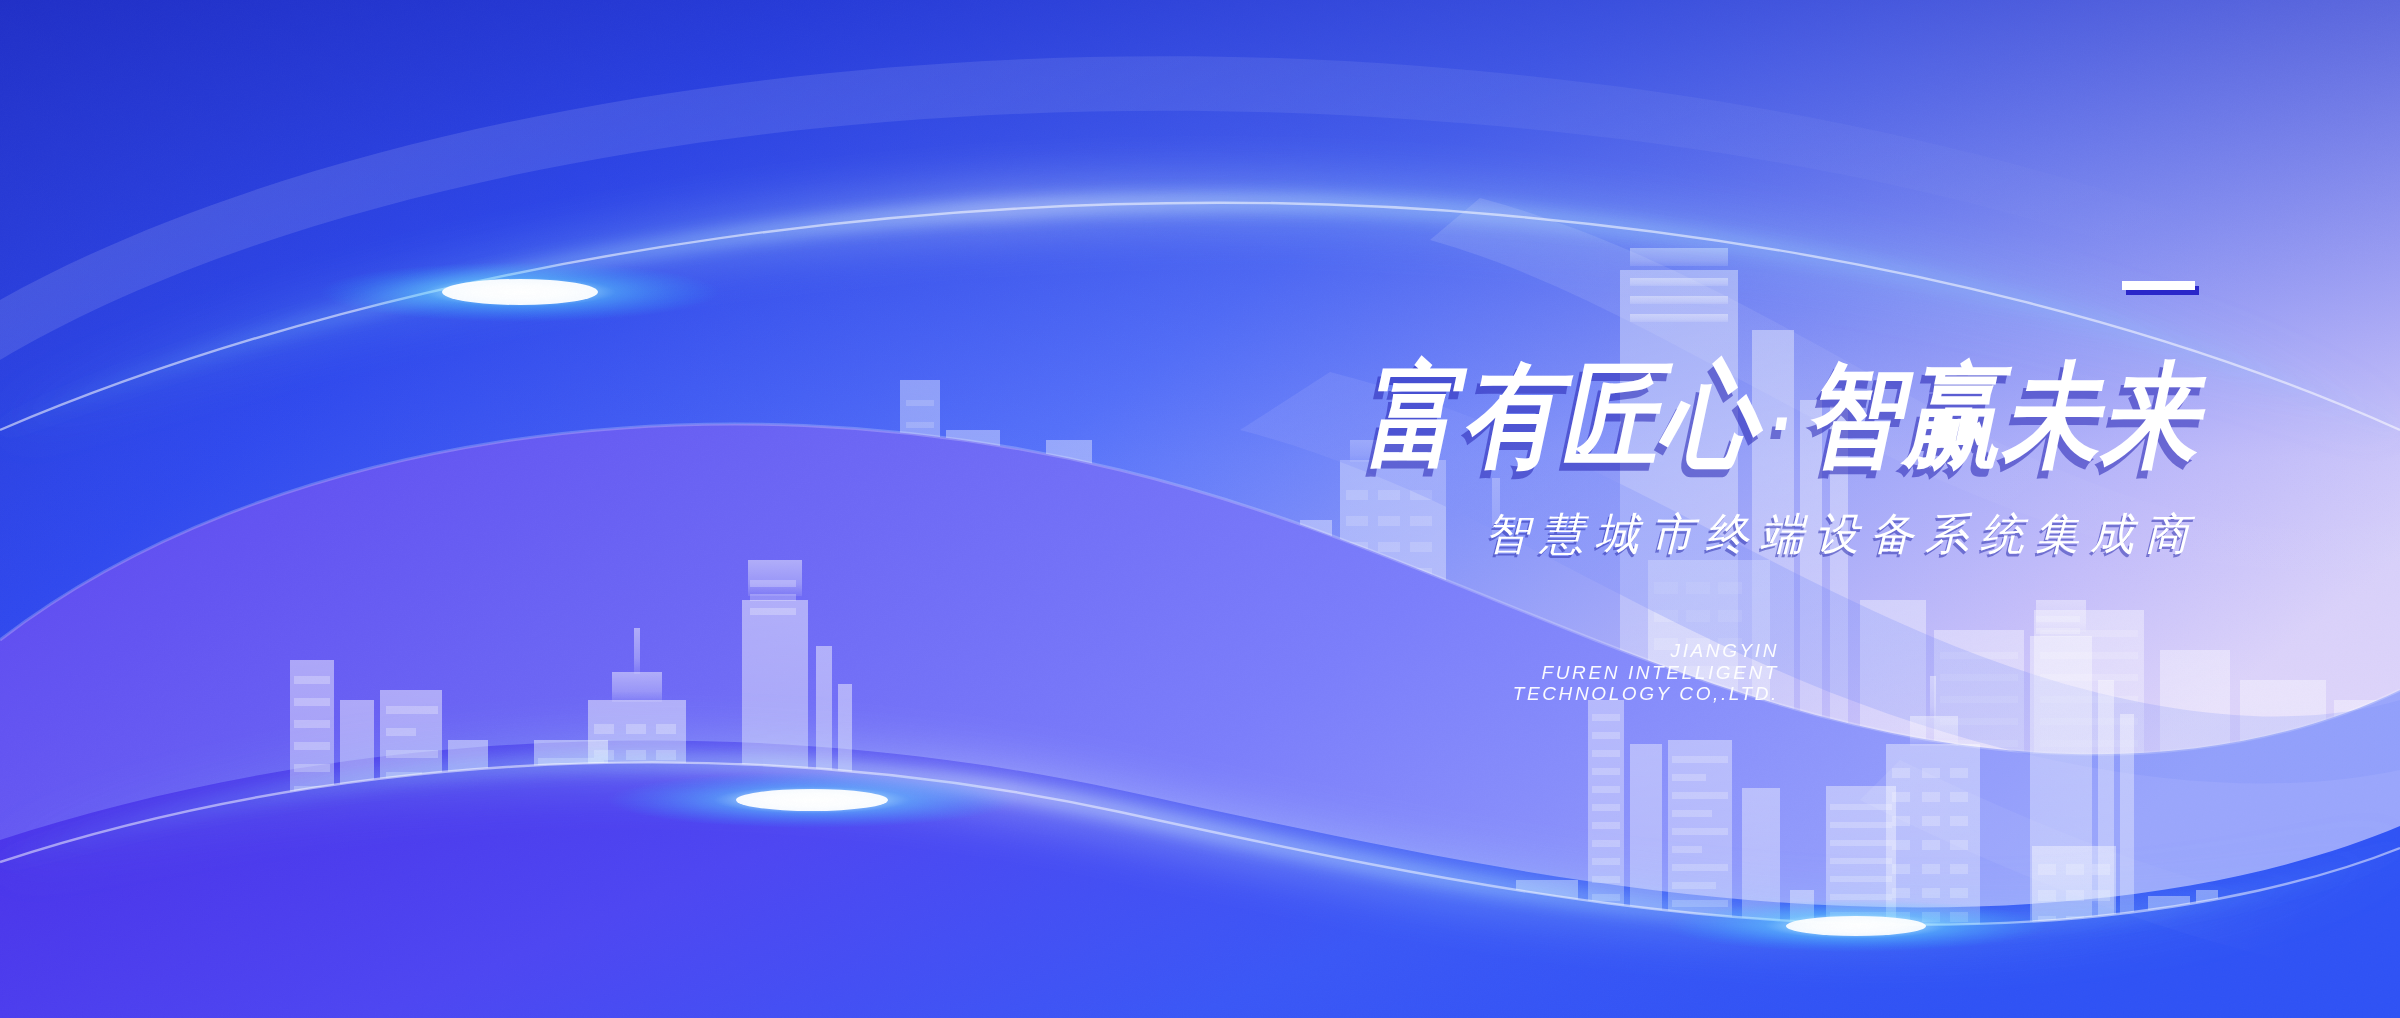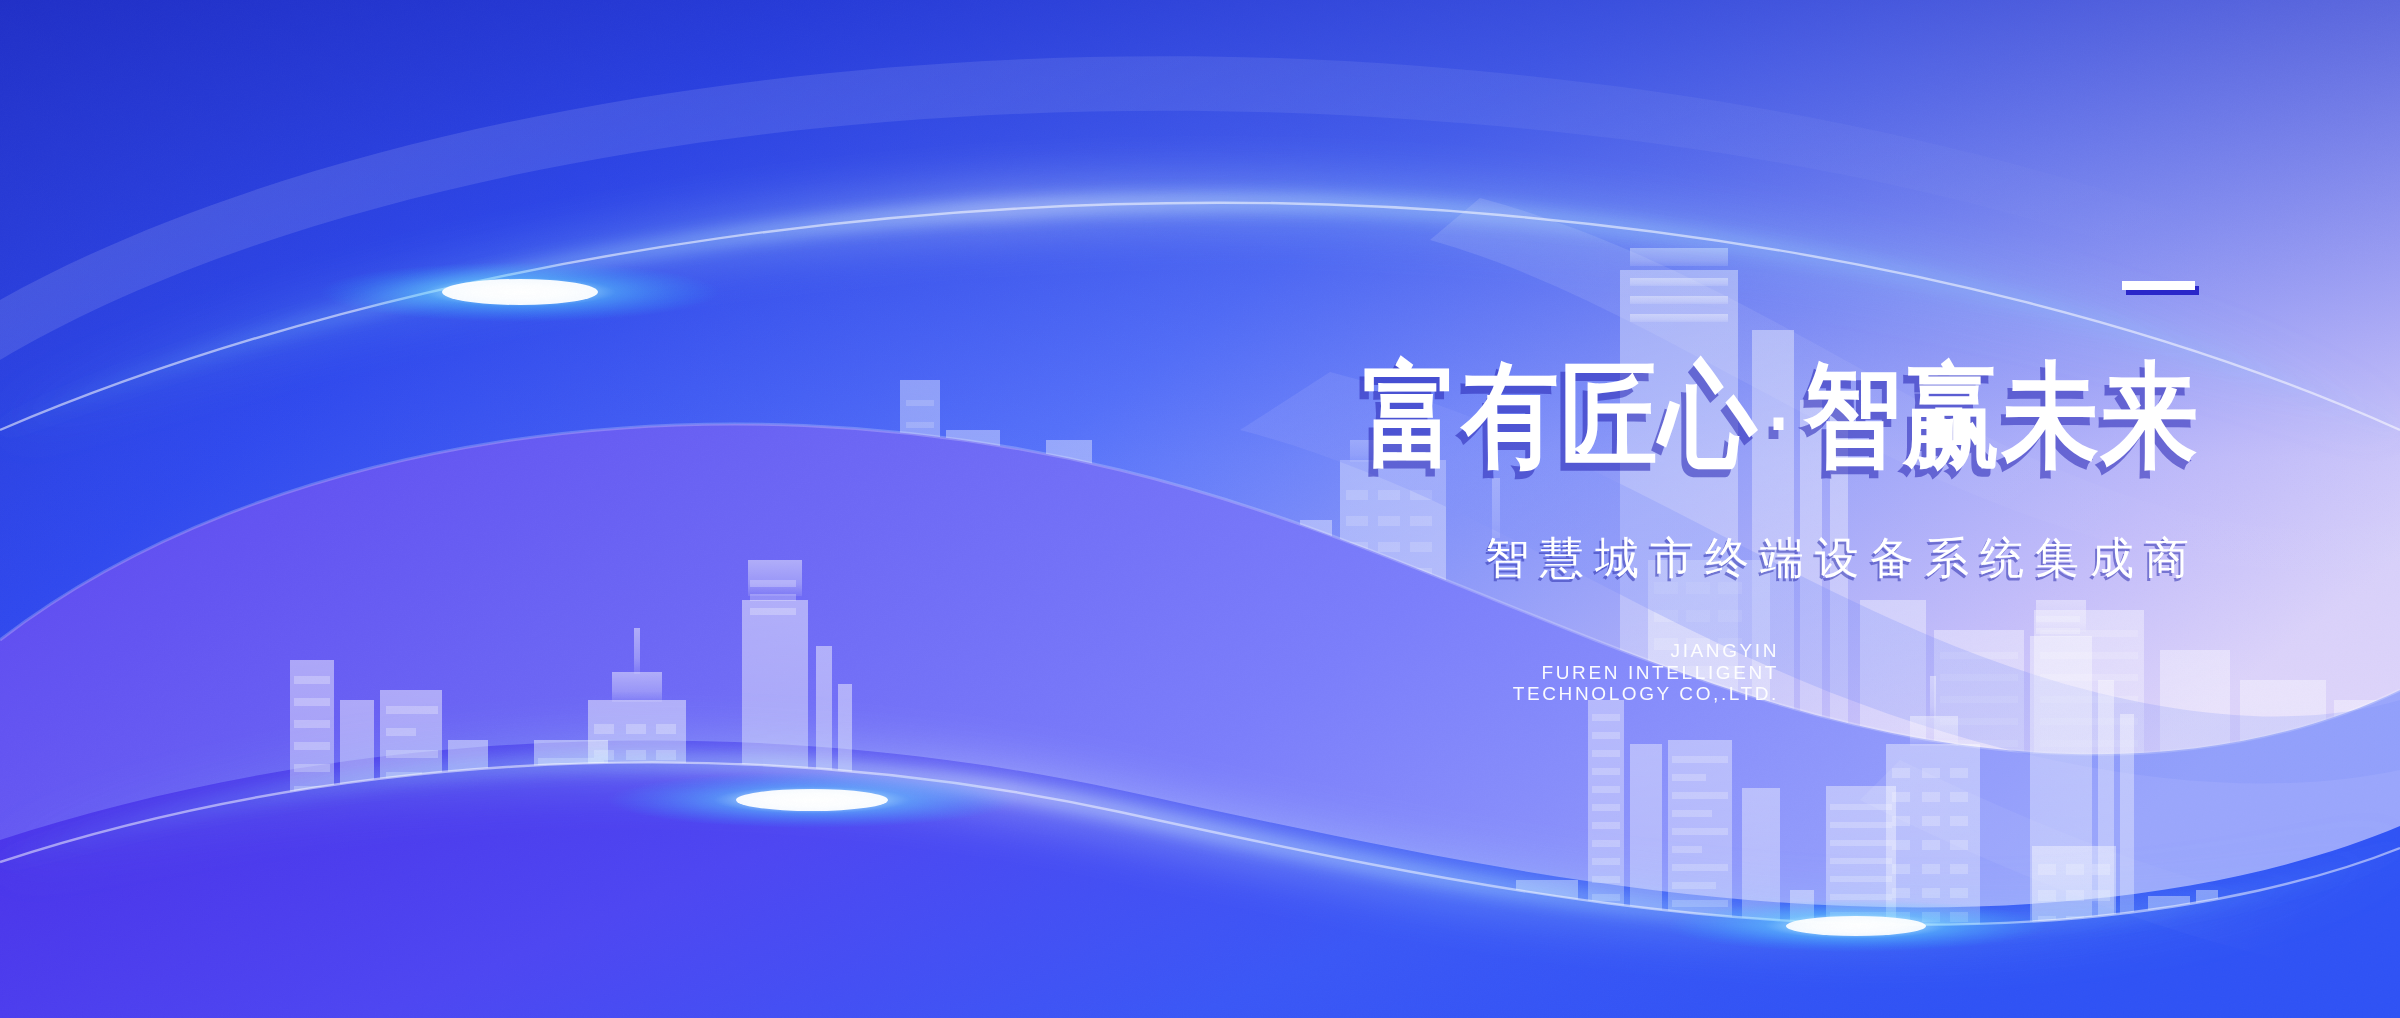--- a/index.html
+++ b/index.html
@@ -11,20 +11,21 @@
     font-family:"Liberation Sans","DejaVu Sans",sans-serif;
     background:#3a49ef;
   }
   .svg-layer{position:absolute;top:0;left:0;width:2400px;height:1018px;display:block;}
 
   
   .textblock{
     position:absolute;
     left:0;top:0;width:1954px;height:1018px;
     pointer-events:none;
+    font-style:italic;
   }
   .dash{
     position:absolute;
     left:2122px;top:281px;
     width:73px;height:9px;
     background:#ffffff;
     box-shadow:4px 5px 0 0 #2a27c9;
     pointer-events:auto;
   }
   .headline{
@@ -49,21 +50,20 @@
     left:1200px;top:512px;
     width:1000px;
     text-align:right;
     font-size:44px;
     line-height:1;
     color:#ffffff;
     letter-spacing:11px;
     white-space:nowrap;
     text-shadow:-2px 3px 0 rgba(35,40,170,0.50);
     pointer-events:auto;
-    margin-top:24px;
   }
   .company{
     position:absolute;
     right:175px;top:640px;
     width:420px;
     text-align:right;
     color:#ffffff;
     font-size:19px;
     letter-spacing:2.6px;
     line-height:21.5px;

